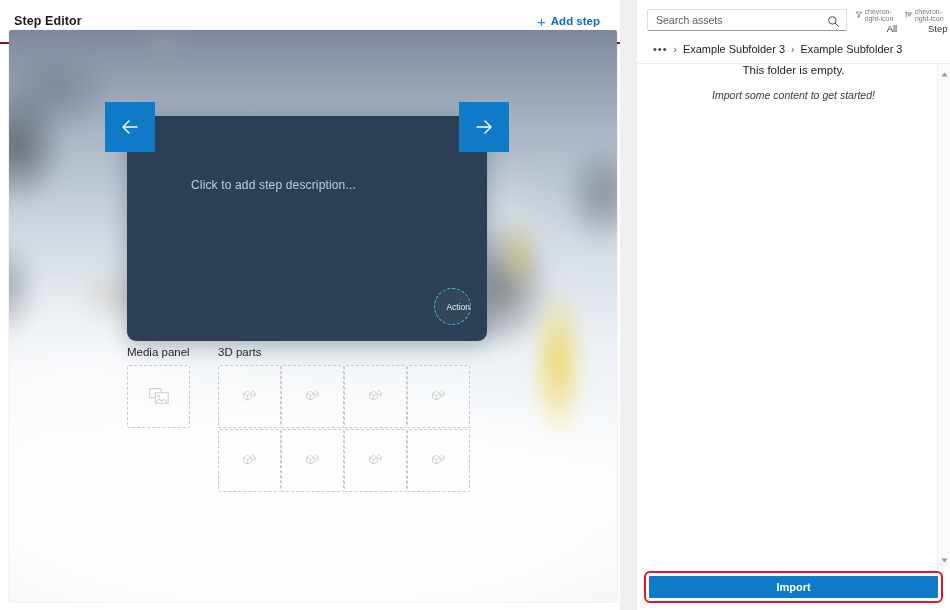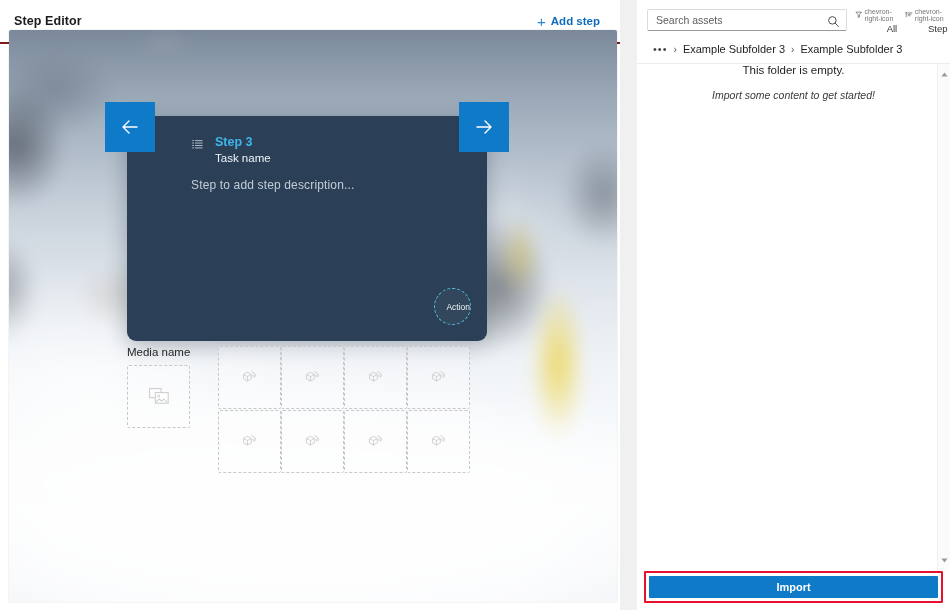--- a/index.html
+++ b/index.html
@@ -180,21 +180,21 @@
     background: #fbfbfb; border-left: 1px solid #f0f0f0;
   }
   .scroll-arrow {
     position: absolute; left: 2px; width: 9px; height: 9px;
     display: flex; align-items: center; justify-content: center; cursor: pointer;
   }
   .scroll-up { top: 6px; }
   .scroll-down { bottom: 6px; }
 
   .import-wrap {
-    margin: 0 7px 7px 7px; padding: 3px; border: 2px solid #e8112d; border-radius: 1px;
+    margin: 0 7px 7px 7px; padding: 3px; border: 2px solid #e8112d; border-radius: 6px;
   }
   .import-btn {
     width: 100%; height: 22px; background: #0f7ac7; border: 0; border-radius: 1px;
     color: #ffffff; font-size: 11px; font-weight: 700; cursor: pointer;
     font-family: "Liberation Sans", sans-serif;
   }
 </style>
 </head>
 <body>
 
@@ -221,55 +221,44 @@
             <path d="M19 12H5M5 12l6-6M5 12l6 6" stroke="#ffffff" stroke-width="1.4" stroke-linecap="round" stroke-linejoin="round"></path>
           </svg>
         </div>
 
         <div class="nav-arrow nav-next">
           <svg width="24" height="24" viewBox="0 0 24 24" fill="none">
             <path d="M5 12h14M19 12l-6-6M19 12l-6 6" stroke="#ffffff" stroke-width="1.4" stroke-linecap="round" stroke-linejoin="round"></path>
           </svg>
         </div>
 
-        <div class="card-head">
-          <span class="list-ico">
-            <svg width="13" height="13" viewBox="0 0 16 16" fill="none">
-              <path d="M2 3.2h1.2M2 6.2h1.2M2 9.2h1.2M2 12.2h1.2" stroke="#c9d4df" stroke-width="1" stroke-linecap="round"></path>
-              <path d="M5.4 3.2h8.4M5.4 6.2h8.4M5.4 9.2h8.4M5.4 12.2h8.4" stroke="#c9d4df" stroke-width="1" stroke-linecap="round"></path>
-            </svg>
-          </span>
-          <div>
-            <div class="step-label">Step 3</div>
-            <div class="task-name">Task name</div>
-          </div>
-        </div>
-
-        <div class="step-desc">Step to add step description...</div>
+
+        <div class="step-desc">Click to add step description...</div>
 
         <div class="action-chip">
           <span>Action</span>
         </div>
       </div>
 
       <div class="panels-row">
 
         <div>
-          <div class="panel-label">Media name</div>
+          <div class="panel-label">Media panel</div>
           <div class="media-slot">
             <svg width="20" height="17" viewBox="0 0 20 17" fill="none">
               <rect x="0.6" y="0.6" width="11.5" height="9" stroke="#cfcfcf" stroke-width="1.1"></rect>
               <rect x="6.4" y="4.6" width="12.8" height="10.6" fill="#ffffff" stroke="#cfcfcf" stroke-width="1.1"></rect>
               <circle cx="9.6" cy="8.1" r="1.1" stroke="#cfcfcf" stroke-width="1"></circle>
               <path d="M7 14.2l3.3-3.2 2.4 2.2 2.2-2.1 3.2 3.1" stroke="#cfcfcf" stroke-width="1.1" stroke-linejoin="round"></path>
             </svg>
           </div>
         </div>
 
         <div>
+          <div class="panel-label">3D parts</div>
           <div class="parts-wrap" id="parts-wrap">
               <div class="parts-line">
                 <div class="part-slot">
                   <svg width="17" height="17" viewBox="0 0 20 20" fill="none">
                     <path d="M3 6.4l4.6-2.6 4.6 2.6v5.2l-4.6 2.6L3 11.6z" stroke="#cdcdcd" stroke-width="1.05" stroke-linejoin="round"></path>
                     <path d="M3 6.4l4.6 2.6 4.6-2.6M7.6 9v5.2" stroke="#cdcdcd" stroke-width="1.05" stroke-linejoin="round"></path>
                     <path d="M12.6 3.2c2.1.6 4.2 2.2 4.5 4.2.2 1.4-.7 2.3-1.8 2.1-1-.2-1.4-1.2-1-2 .3-.7 1.2-.9 1.8-.4" stroke="#cdcdcd" stroke-width="1.05" stroke-linecap="round" stroke-linejoin="round"></path>
                   </svg>
                 </div>
                 <div class="part-slot">

